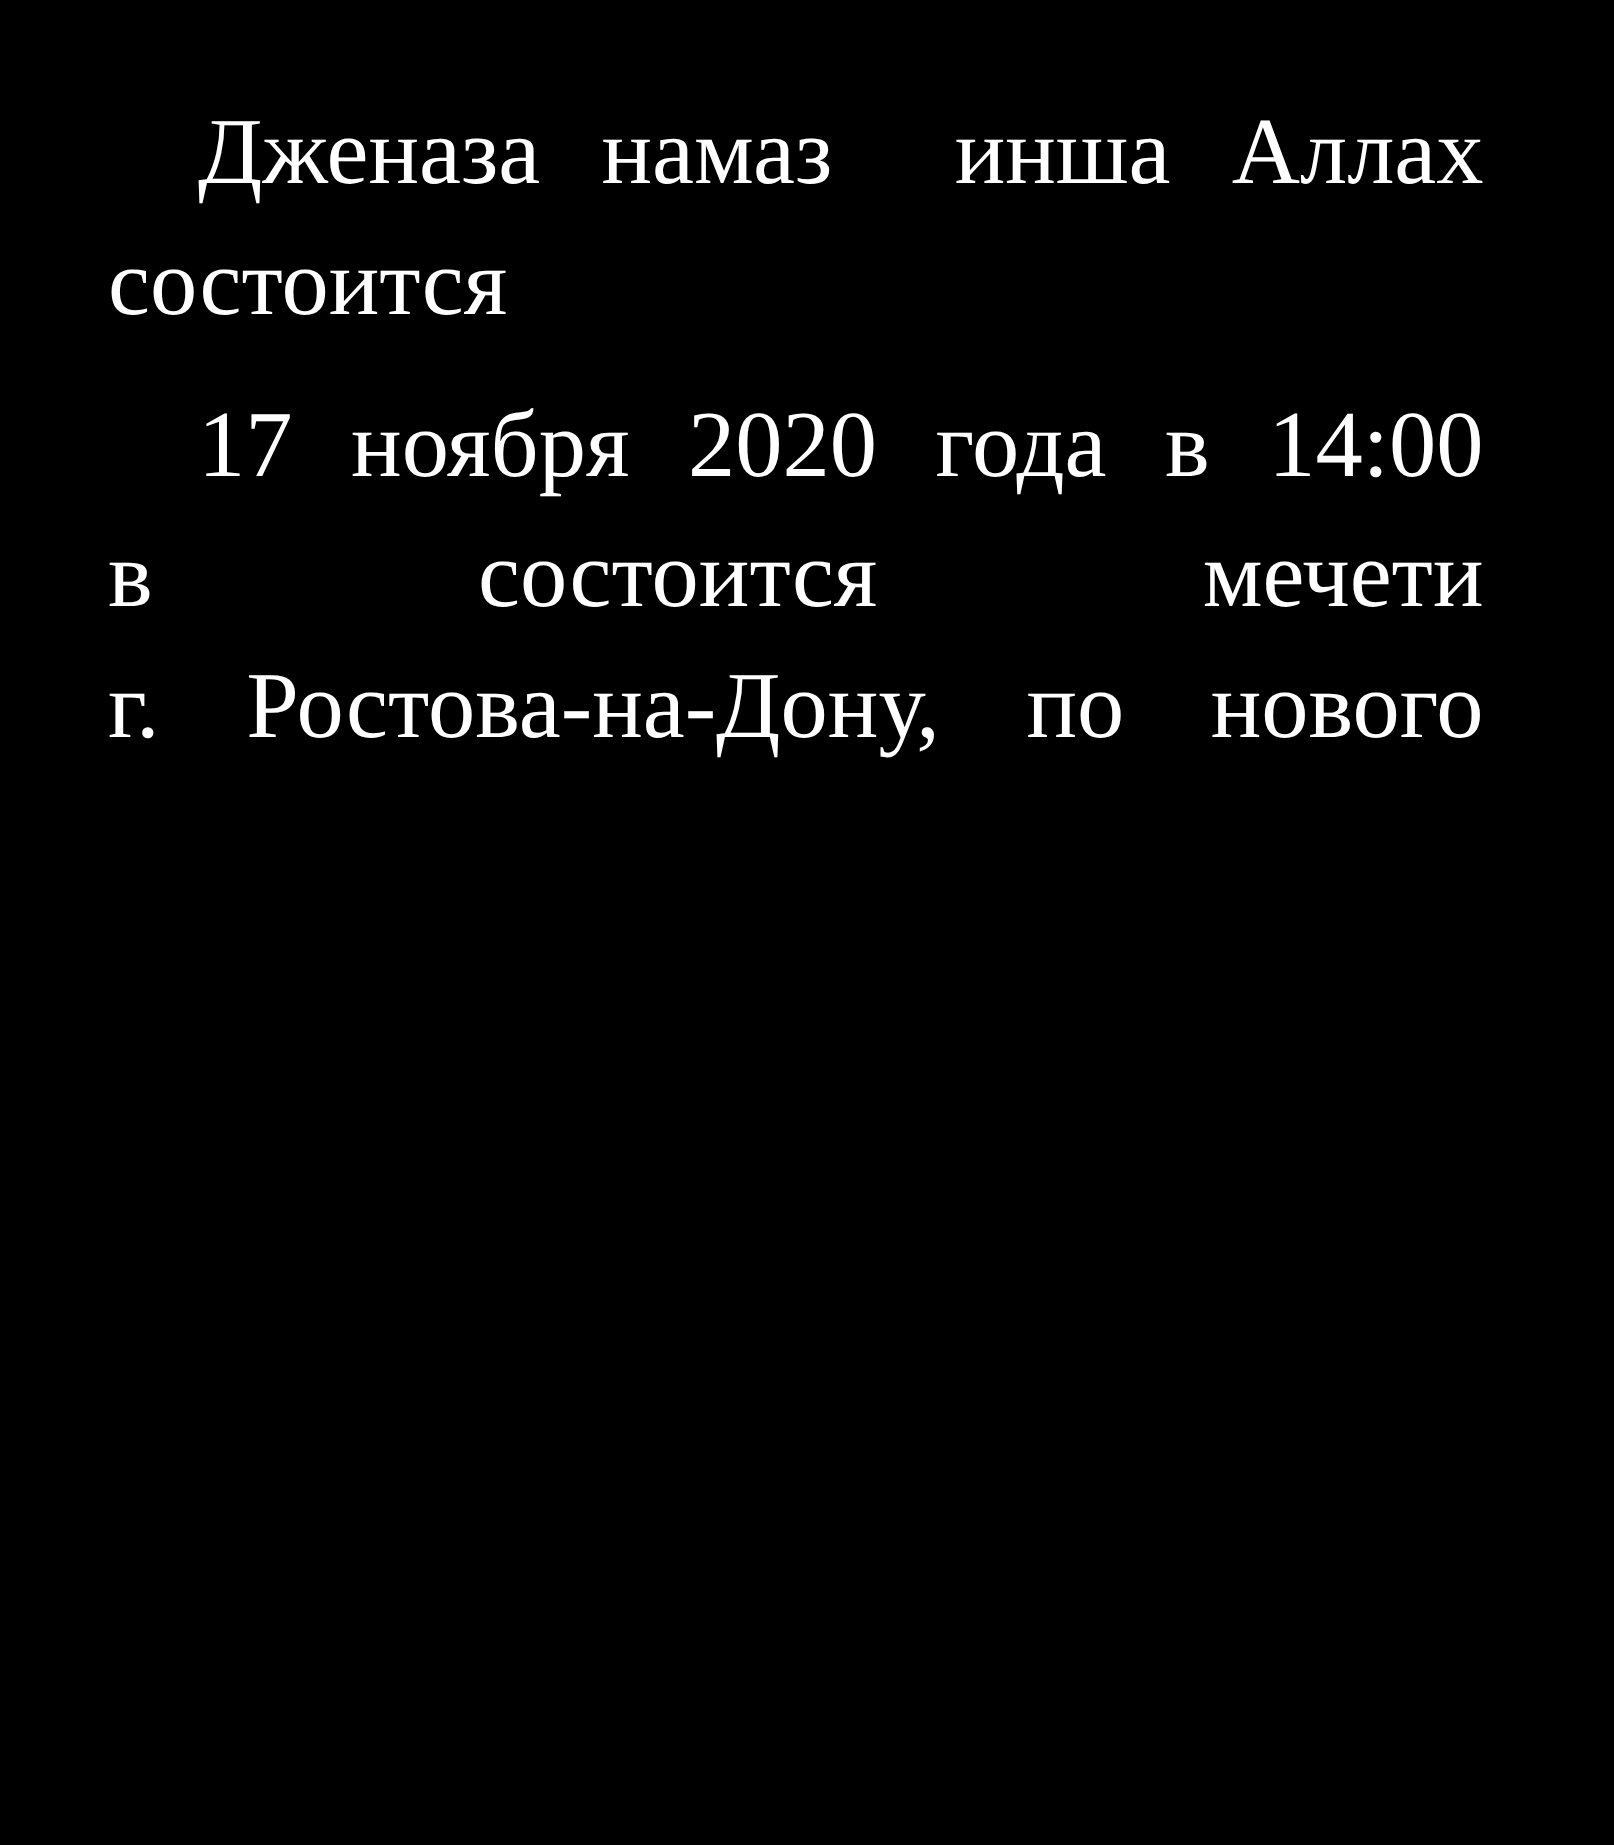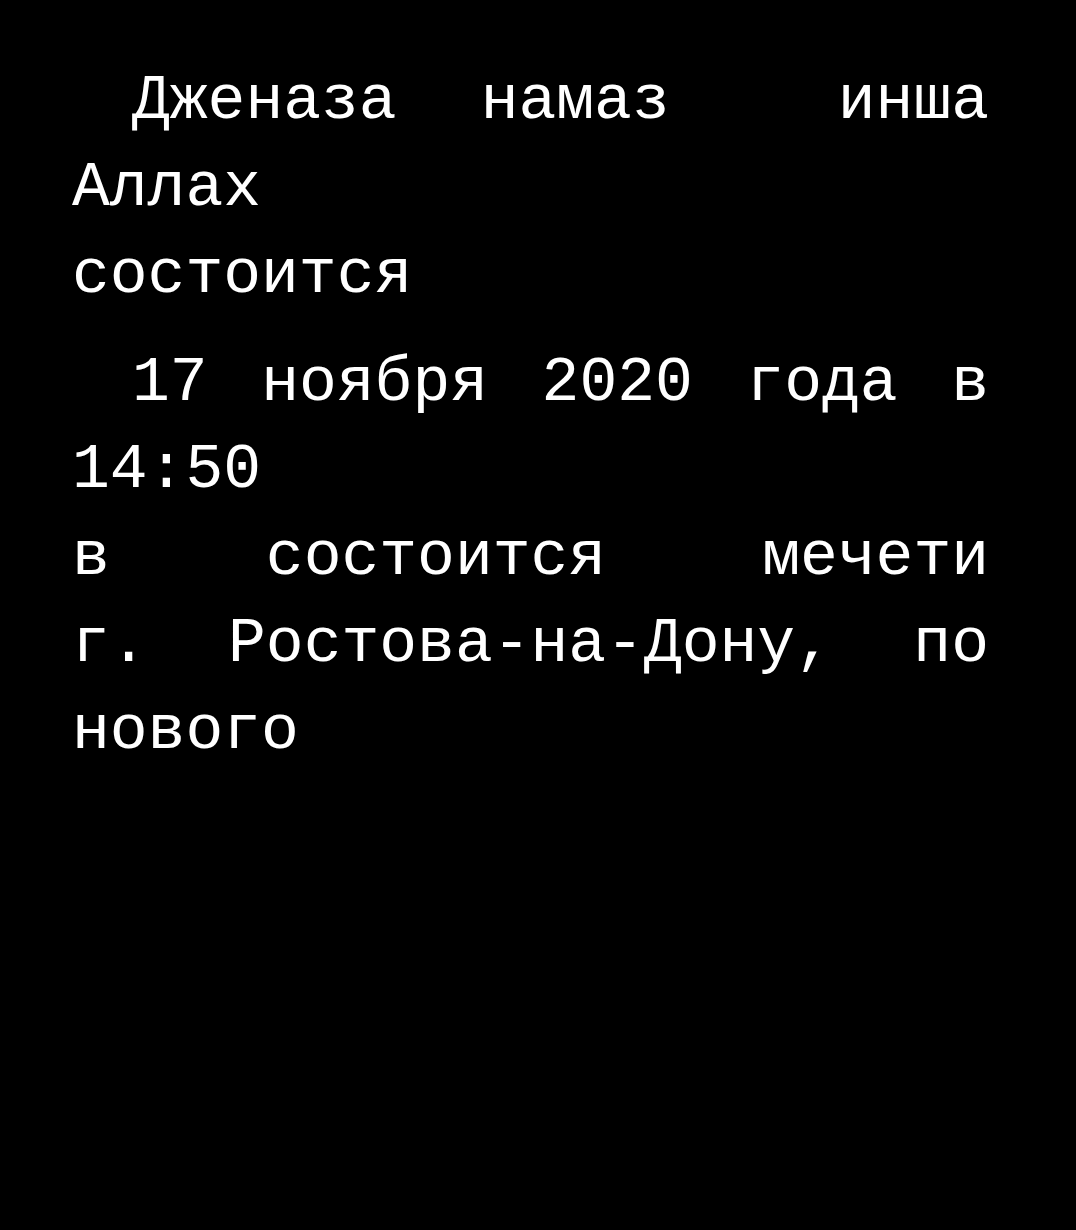--- a/index.html
+++ b/index.html
@@ -30,21 +30,20 @@
     overflow: visible;
   }
   .content {
     padding: 58px 72px 0 72px;
     font-size: 63px;
     line-height: 87px;
     color: #ffffff;
   }
   .para {
     margin: 0 15px 21px 0;
-    font-family: Liberation Mono, monospace;
   }
   .line {
     white-space: pre-wrap;
   }
   .line.justify {
     text-align: justify;
     text-align-last: justify;
   }
   .line.left {
     text-align: center;
@@ -61,20 +60,20 @@
 
 
   <div class="content">
 
     <div class="para">
       <div class="line justify indent">Дженаза намаз  инша Аллах</div>
       <div class="line left">состоится</div>
     </div>
 
     <div class="para">
-      <div class="line justify indent">17 ноября 2020 года в 14:50</div>
+      <div class="line justify indent">17 ноября 2020 года в 14:00</div>
       <div class="line justify">в состоится мечети</div>
       <div class="line justify">г. Ростова-на-Дону, по нового</div>
     </div>
 
 
   </div>
 </div>
 
 </body></html>

